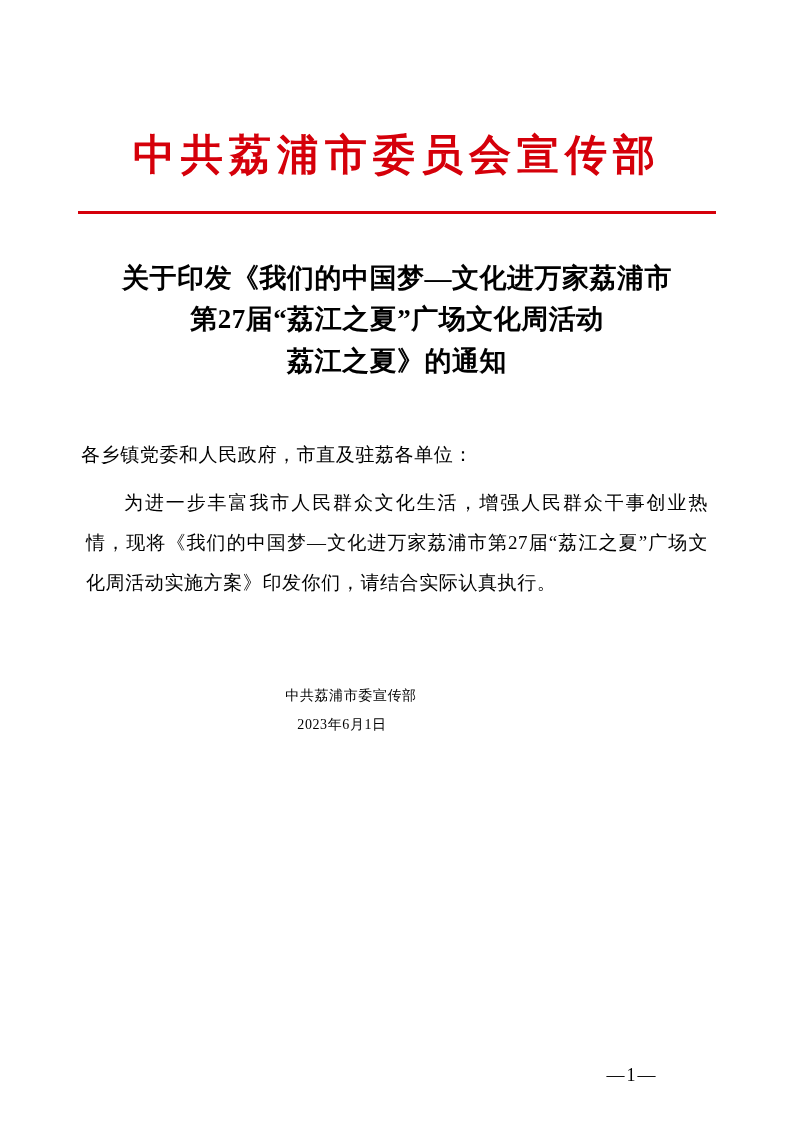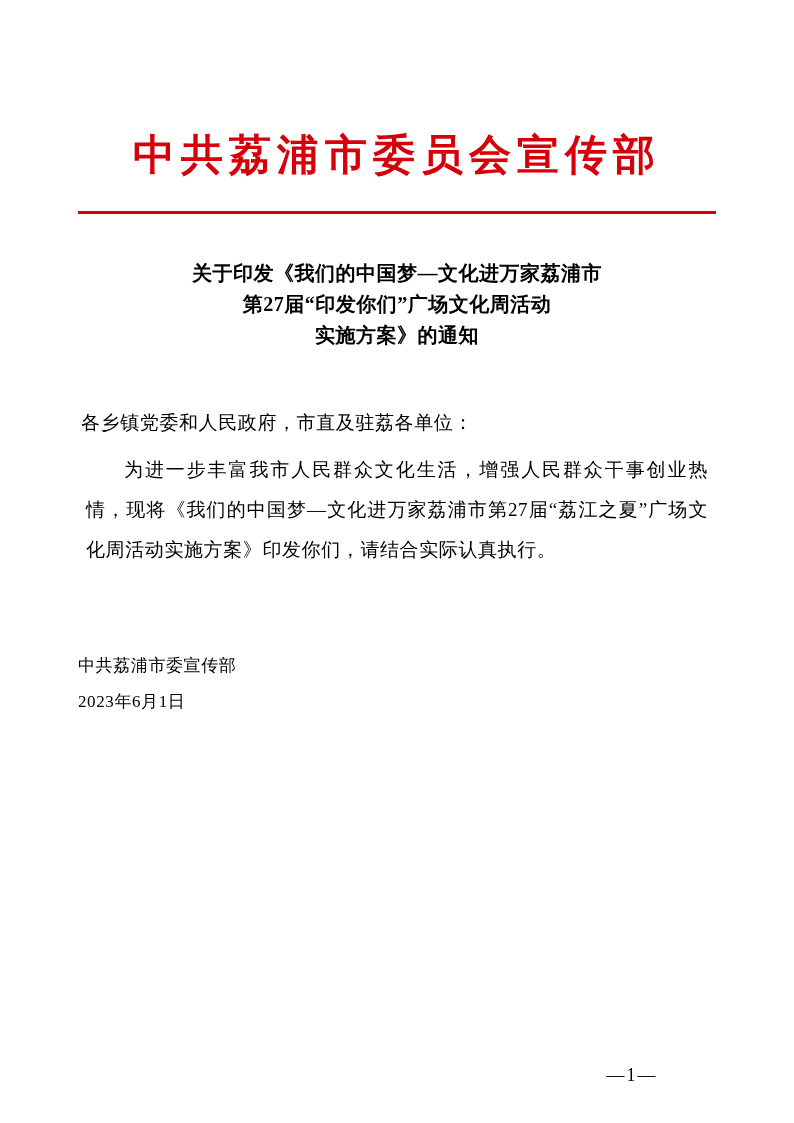--- a/index.html
+++ b/index.html
@@ -45,21 +45,21 @@
     height: 3px;
     background: #d5000a;
     width: 100%;
   }
 
   
   .doc-title {
     margin-top: 44px;
     text-align: center;
     font-weight: bold;
-    font-size: 20px;
+    font-size: 27px;
     line-height: 1.55;
     letter-spacing: 0.5px;
   }
   .doc-title-line {
     display: block;
   }
 
   
   .body-block {
     margin-top: 52px;
@@ -72,23 +72,23 @@
     margin: 3px;
   }
   .para {
     margin: 8px;
     text-indent: 2em;
   }
 
   
   .signature {
     margin-top: 78px;
-    text-align: left;
+    text-align: center;
     padding-right: 92px;
-    font-size: 17px;
+    font-size: 14px;
     line-height: 2.1;
     letter-spacing: 0.6px;
   }
   .sign-line {
     display: block;
   }
   .sign-date {
     display: block;
     padding-right: 18px;
   }
@@ -113,22 +113,22 @@
 
 <div class="page">
 
   <div class="letterhead">
     <div class="letterhead-title">中共荔浦市委员会宣传部</div>
     <div class="letterhead-rule"></div>
   </div>
 
   <div class="doc-title">
     <span class="doc-title-line">关于印发《我们的中国梦—文化进万家荔浦市</span>
-    <span class="doc-title-line">第27届“印发你们”广场文化周活动</span>
-    <span class="doc-title-line">实施方案》的通知</span>
+    <span class="doc-title-line">第27届“荔江之夏”广场文化周活动</span>
+    <span class="doc-title-line">荔江之夏》的通知</span>
   </div>
 
   <div class="body-block">
     <p class="salutation">各乡镇党委和人民政府，市直及驻荔各单位：</p>
     <p class="para">为进一步丰富我市人民群众文化生活，增强人民群众干事创业热情，现将《我们的中国梦—文化进万家荔浦市第27届“荔江之夏”广场文化周活动实施方案》印发你们，请结合实际认真执行。</p>
   </div>
 
   <div class="signature">
     <span class="sign-line">中共荔浦市委宣传部</span>
     <span class="sign-date">2023年6月1日</span>

